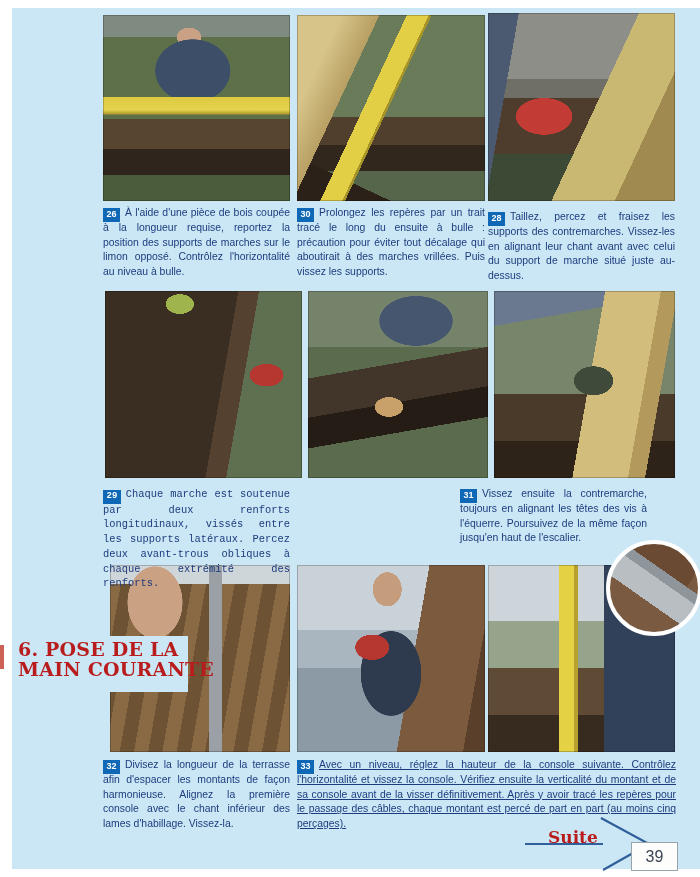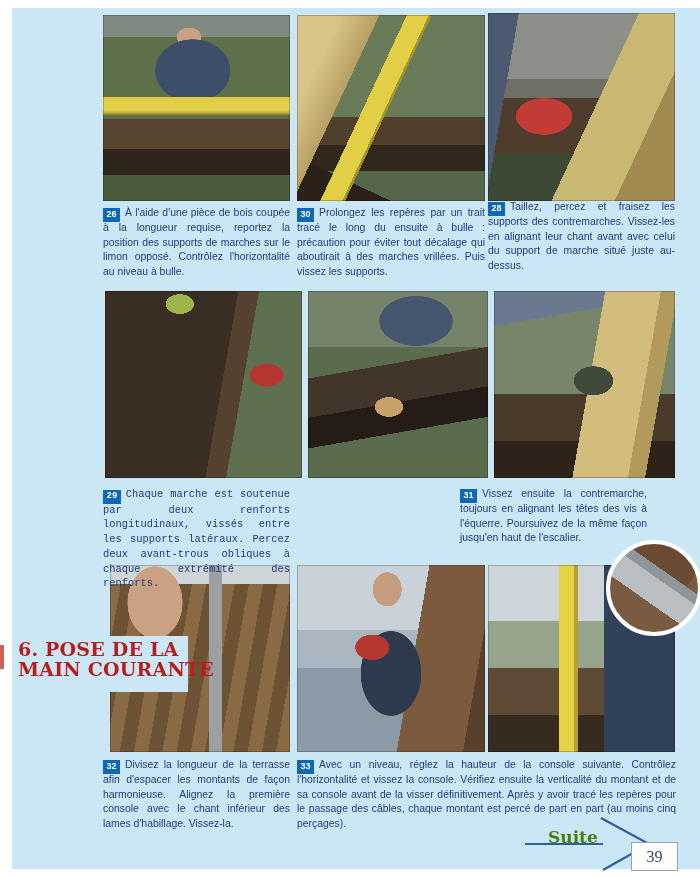--- a/index.html
+++ b/index.html
@@ -67,45 +67,45 @@
   .badge{display:inline-block;background:#0f68b5;color:#ffffff;font-weight:bold;font-size:9px;
          line-height:1;padding:2.5px 3.5px;margin-right:5px;transform:translateY(1px);}
 
   
   .notch{position:absolute;left:14px;top:636px;width:174px;height:56px;background:#cbe7f5;z-index:2;}
   .heading{position:absolute;left:18px;top:640px;z-index:3;color:#b91c1c;
            font-family:"DejaVu Serif",serif;font-weight:bold;font-size:19px;line-height:1.04;
            letter-spacing:.2px;white-space:nowrap;}
 
   
-  .suite{position:absolute;left:548px;top:827px;z-index:3;color:#4d7c0f;
+  .suite{position:absolute;left:548px;top:827px;z-index:3;color:#b91c1c;
          font-family:"DejaVu Serif",serif;font-weight:bold;font-size:17px;}
   .suite-arrow{position:absolute;left:523px;top:814px;width:132px;height:60px;z-index:2;}
   .pagebox{position:absolute;left:631px;top:842px;width:45px;height:27px;background:#fdfdfb;
            border:1px solid #9aa3a8;z-index:3;display:flex;align-items:center;justify-content:center;
-           font-family:Liberation Serif, serif;font-size:16px;color:#3b4757;}
+           font-family:Liberation Sans, sans-serif;font-size:16px;color:#3b4757;}
 </style>
 </head>
 <body>
 
 <div class="stage">
   <div class="paper"></div>
   <div class="artifact-red"></div>
 
   <div class="photo ph26" style="left:103px;top:15px;width:187px;height:186px;" aria-label="Niveau à bulle jaune posé sur l'ossature bois de la terrasse, personne en marinière"></div>
   <div class="photo ph27" style="left:297px;top:15px;width:188px;height:186px;" aria-label="Niveau à bulle jaune le long du limon en pin, madriers sombres sur l'herbe"></div>
   <div class="photo ph28" style="left:488px;top:13px;width:187px;height:188px;" aria-label="Vissage des supports de contremarches à la visseuse rouge contre le limon"></div>
 
   <div class="caption" style="left:103px;top:206px;width:187px;">
     <span class="badge">26</span><span>À l'aide d'une pièce de bois coupée à la longueur requise, reportez la position des supports de marches sur le limon opposé. Contrôlez l'horizontalité au niveau à bulle.</span>
   </div>
   <div class="caption" style="left:297px;top:206px;width:188px;">
     <span class="badge">30</span><span>Prolongez les repères par un trait tracé le long du ensuite à bulle : précaution pour éviter tout décalage qui aboutirait à des marches vrillées. Puis vissez les supports.</span>
   </div>
-  <div class="caption" style="left:488px;top:200px;width:187px;">
+  <div class="caption" style="left:488px;top:210px;width:187px;">
     <span class="badge">28</span><span>Taillez, percez et fraisez les supports des contremarches. Vissez-les en alignant leur chant avant avec celui du support de marche situé juste au-dessus.</span>
   </div>
 
   <div class="photo ph29" style="left:105px;top:291px;width:197px;height:187px;" aria-label="Marche en bois foncé avec renforts longitudinaux, visseuse rouge"></div>
   <div class="photo ph30" style="left:308px;top:291px;width:180px;height:187px;" aria-label="Pose des deux planches d'une marche séparées par des cales"></div>
   <div class="photo ph31" style="left:494px;top:291px;width:181px;height:187px;" aria-label="Vissage de la contremarche contre le limon en pin, visseuse verte"></div>
 
   <div class="caption" style="left:103px;top:487px;width:187px;font-family:Liberation Mono, monospace;">
     <span class="badge">29</span><span>Chaque marche est soutenue par deux renforts longitudinaux, vissés entre les supports latéraux. Percez deux avant-trous obliques à chaque extrémité des renforts.</span>
   </div>
@@ -120,21 +120,21 @@
 
   <div class="notch"></div>
   <div class="heading">
     <div>6. POSE DE LA</div>
     <div>MAIN COURANTE</div>
   </div>
 
   <div class="caption" style="left:103px;top:758px;width:187px;">
     <span class="badge">32</span><span>Divisez la longueur de la terrasse afin d'espacer les montants de façon harmonieuse. Alignez la première console avec le chant inférieur des lames d'habillage. Vissez-la.</span>
   </div>
-  <div class="caption" style="left:297px;top:758px;width:379px;">
+  <div class="caption" style="left:297px;top:758px;width:379px;text-decoration:underline;">
     <span class="badge">33</span><span>Avec un niveau, réglez la hauteur de la console suivante. Contrôlez l'horizontalité et vissez la console. Vérifiez ensuite la verticalité du montant et de sa console avant de la visser définitivement. Après y avoir tracé les repères pour le passage des câbles, chaque montant est percé de part en part (au moins cinq perçages).</span>
   </div>
 
   <div class="suite">Suite</div>
   <svg class="suite-arrow" viewBox="0 0 132 60">
     <line x1="2" y1="30" x2="80" y2="30" stroke="#2f5f9b" stroke-width="2.2"></line>
     <polyline points="78,4 126,30 80,56" fill="none" stroke="#2f5f9b" stroke-width="2.2"></polyline>
   </svg>
   <div class="pagebox">39</div>
 </div>

